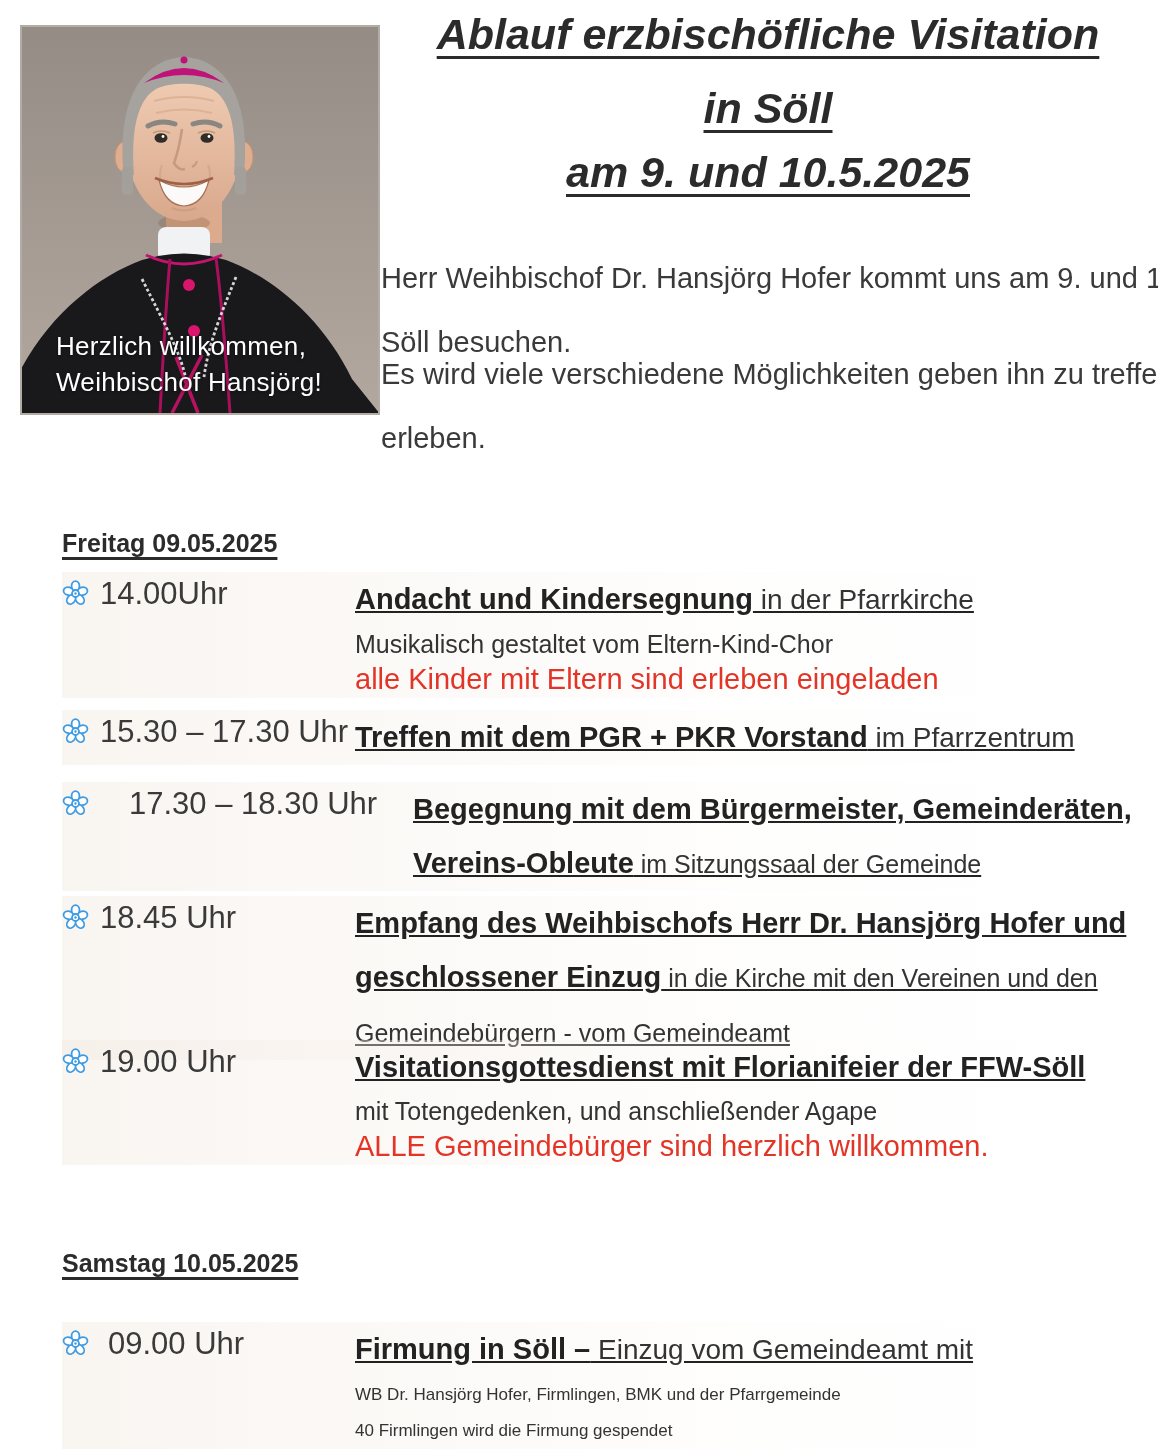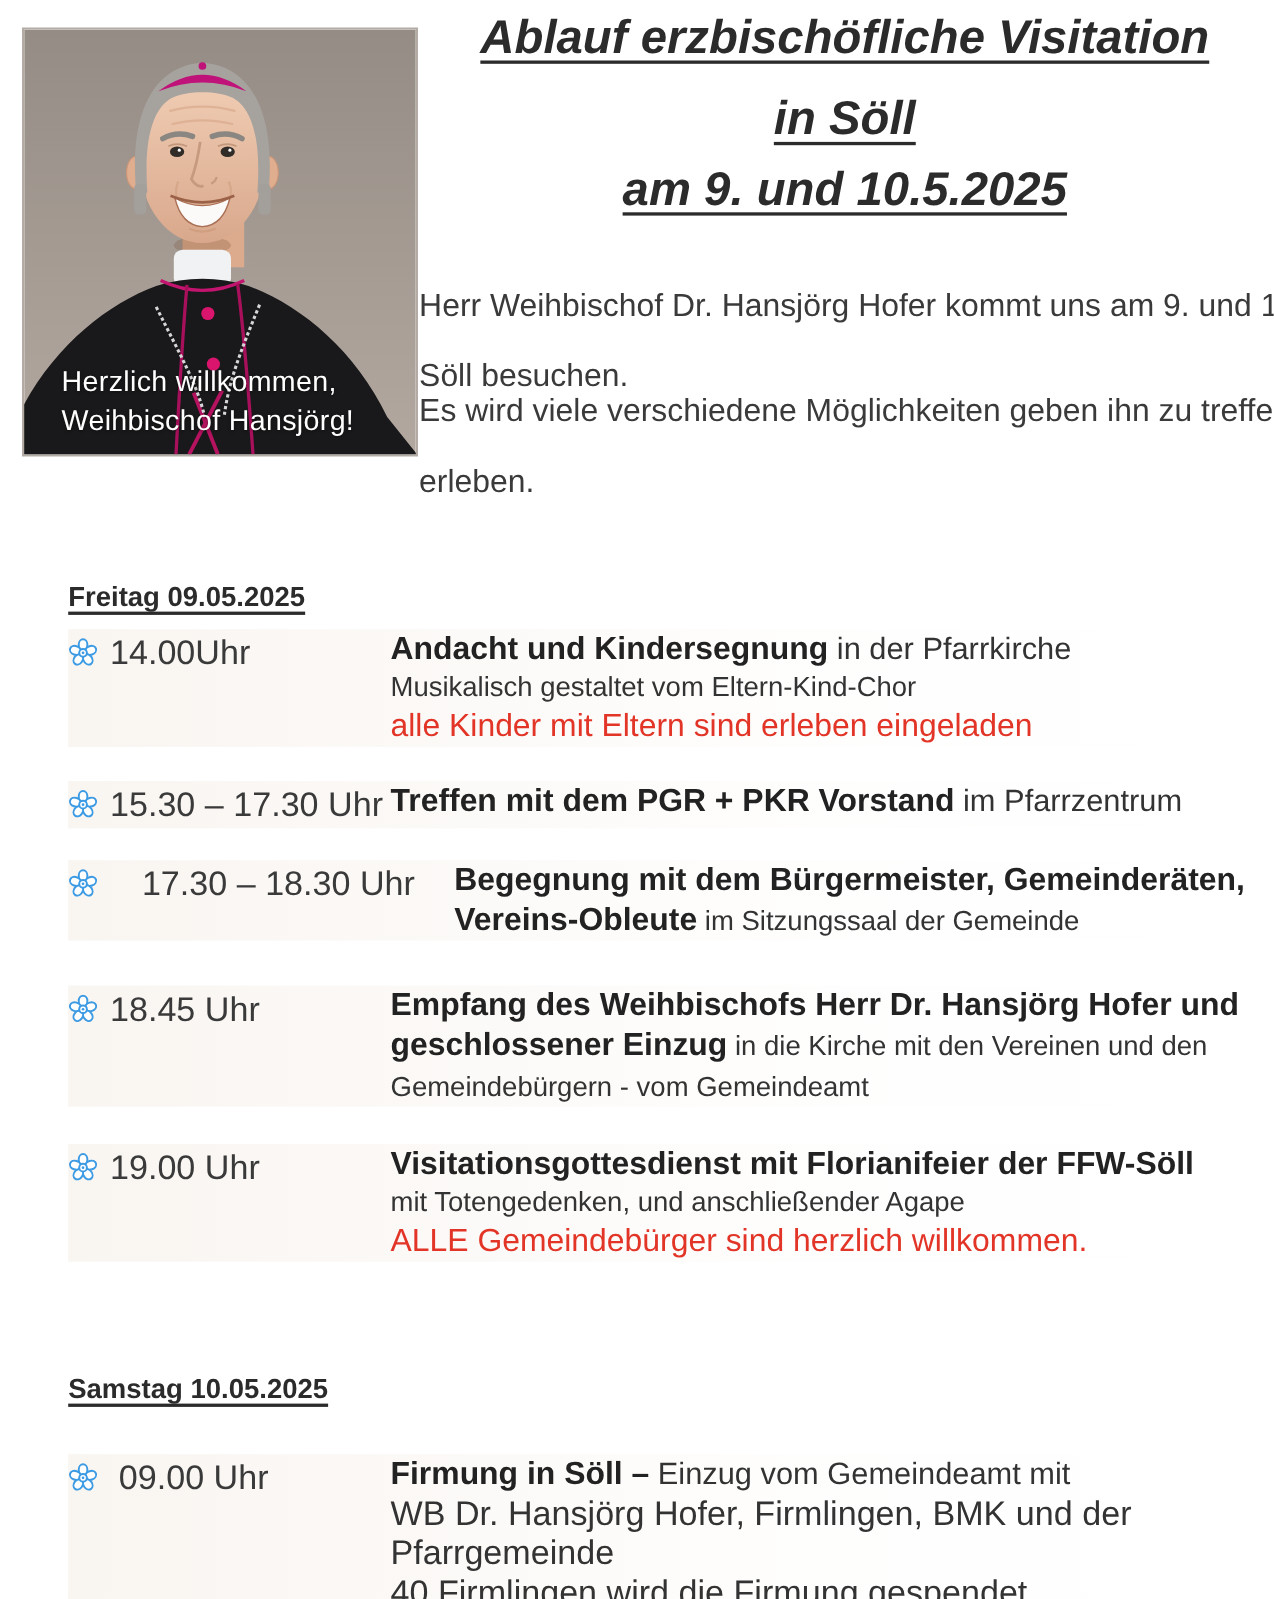--- a/index.html
+++ b/index.html
@@ -46,27 +46,27 @@
     position:absolute; left:62px; width:1080px;
     display:grid; grid-template-columns:38px 255px 1fr; align-items:start;
     background:linear-gradient(90deg, rgba(243,235,227,.5), rgba(252,249,246,.25) 60%, rgba(255,255,255,0) 95%);
   }
   .r1 { top:572px; } .r2 { top:710px; } .r3 { top:782px;gap:29px; }
   .r4 { top:896px; } .r5 { top:1040px; } .r6 { top:1322px; }
   .flower { width:27px; height:27px; margin-top:8px; display:block; }
   .r6 .time { padding-left:8px; }
   .time { font-size:31px; line-height:43px; color:#3a3a3a; white-space:nowrap; }
   .desc  { color:#222; }
-  .desc .main { font-size:29px; line-height:36px; }
+  .desc .main { font-size:29px; line-height:54px;text-decoration:underline; }
   .desc .main b { font-weight:bold; color:#222; }
   .rest    { font-weight:normal; color:#333; }
   .rest-lg { font-size:28px; }
   .rest-sm { font-size:25px; }
   .sub     { font-size:25px; line-height:34px; color:#333; }
-  .sub-lg  { font-size:31px; line-height:36px; }
+  .sub-lg  { font-size:17px; line-height:36px; }
   .sub-red { font-size:29px; line-height:37px; color:#e23527; }
 </style>
 </head>
 <body>
 
 <div class="page">
 
   <div class="photo-frame">
     <svg class="portrait" viewBox="0 0 356 386" xmlns="http://www.w3.org/2000/svg">
       <defs>

